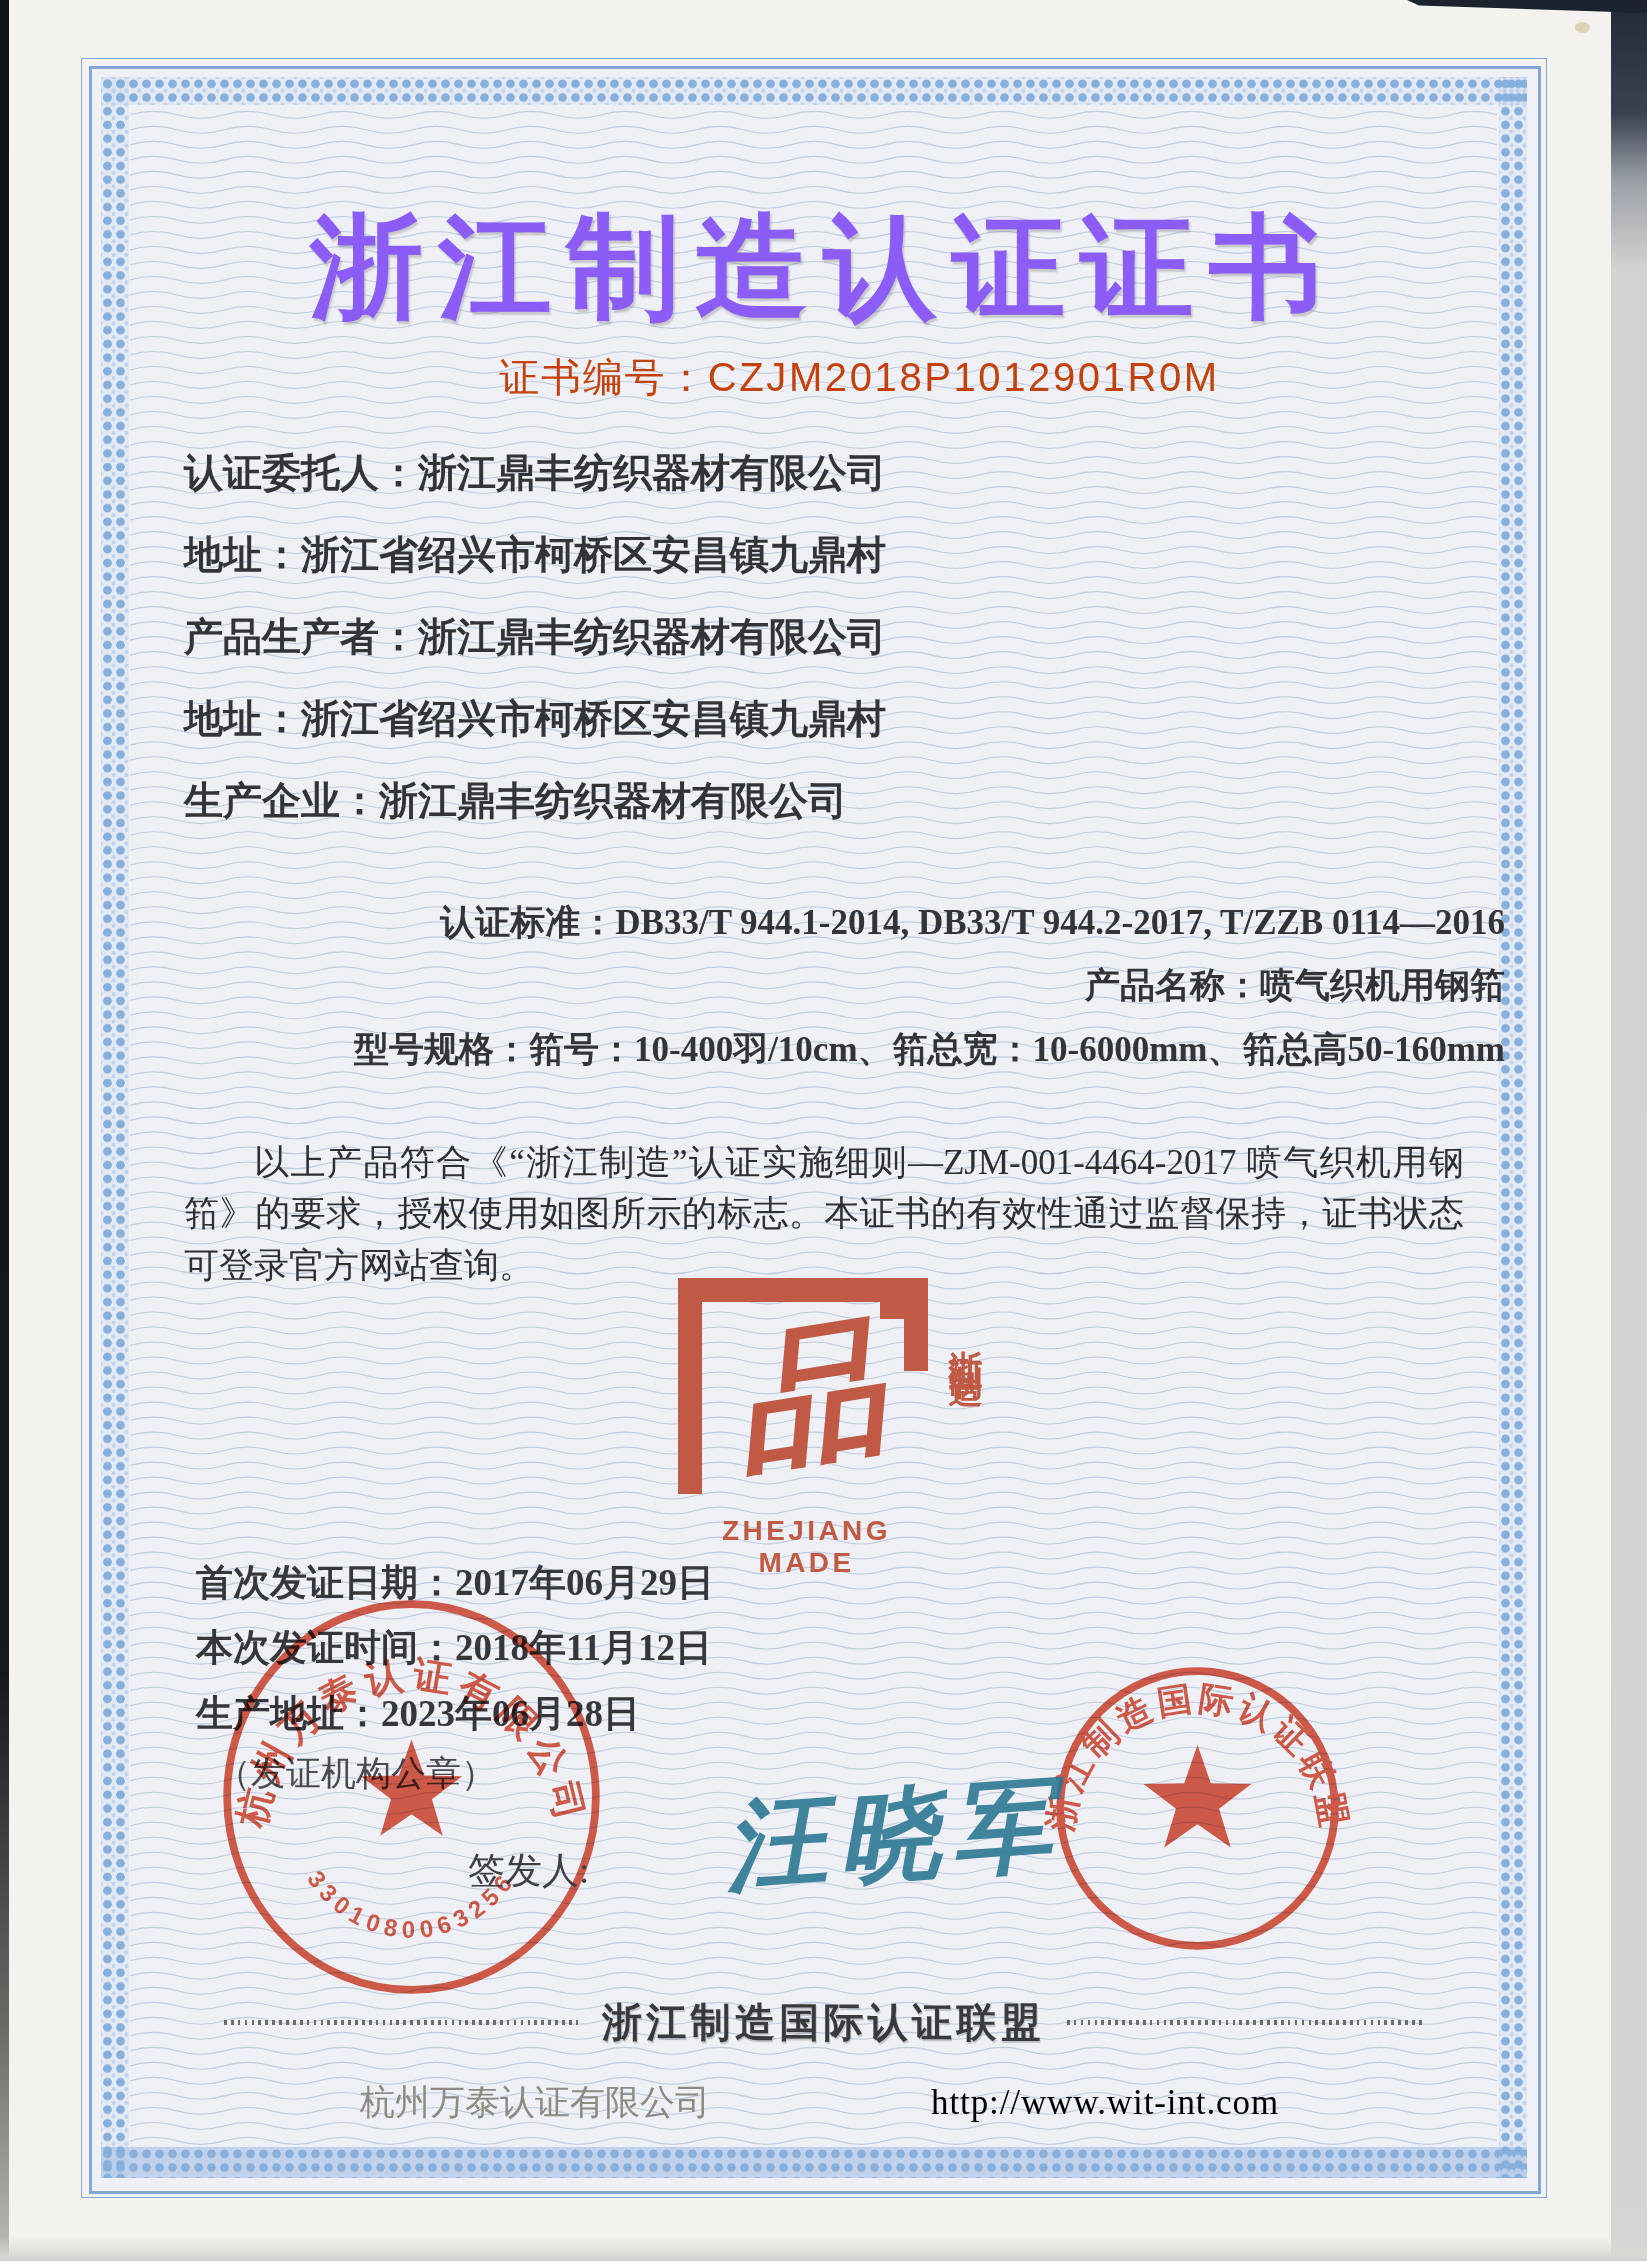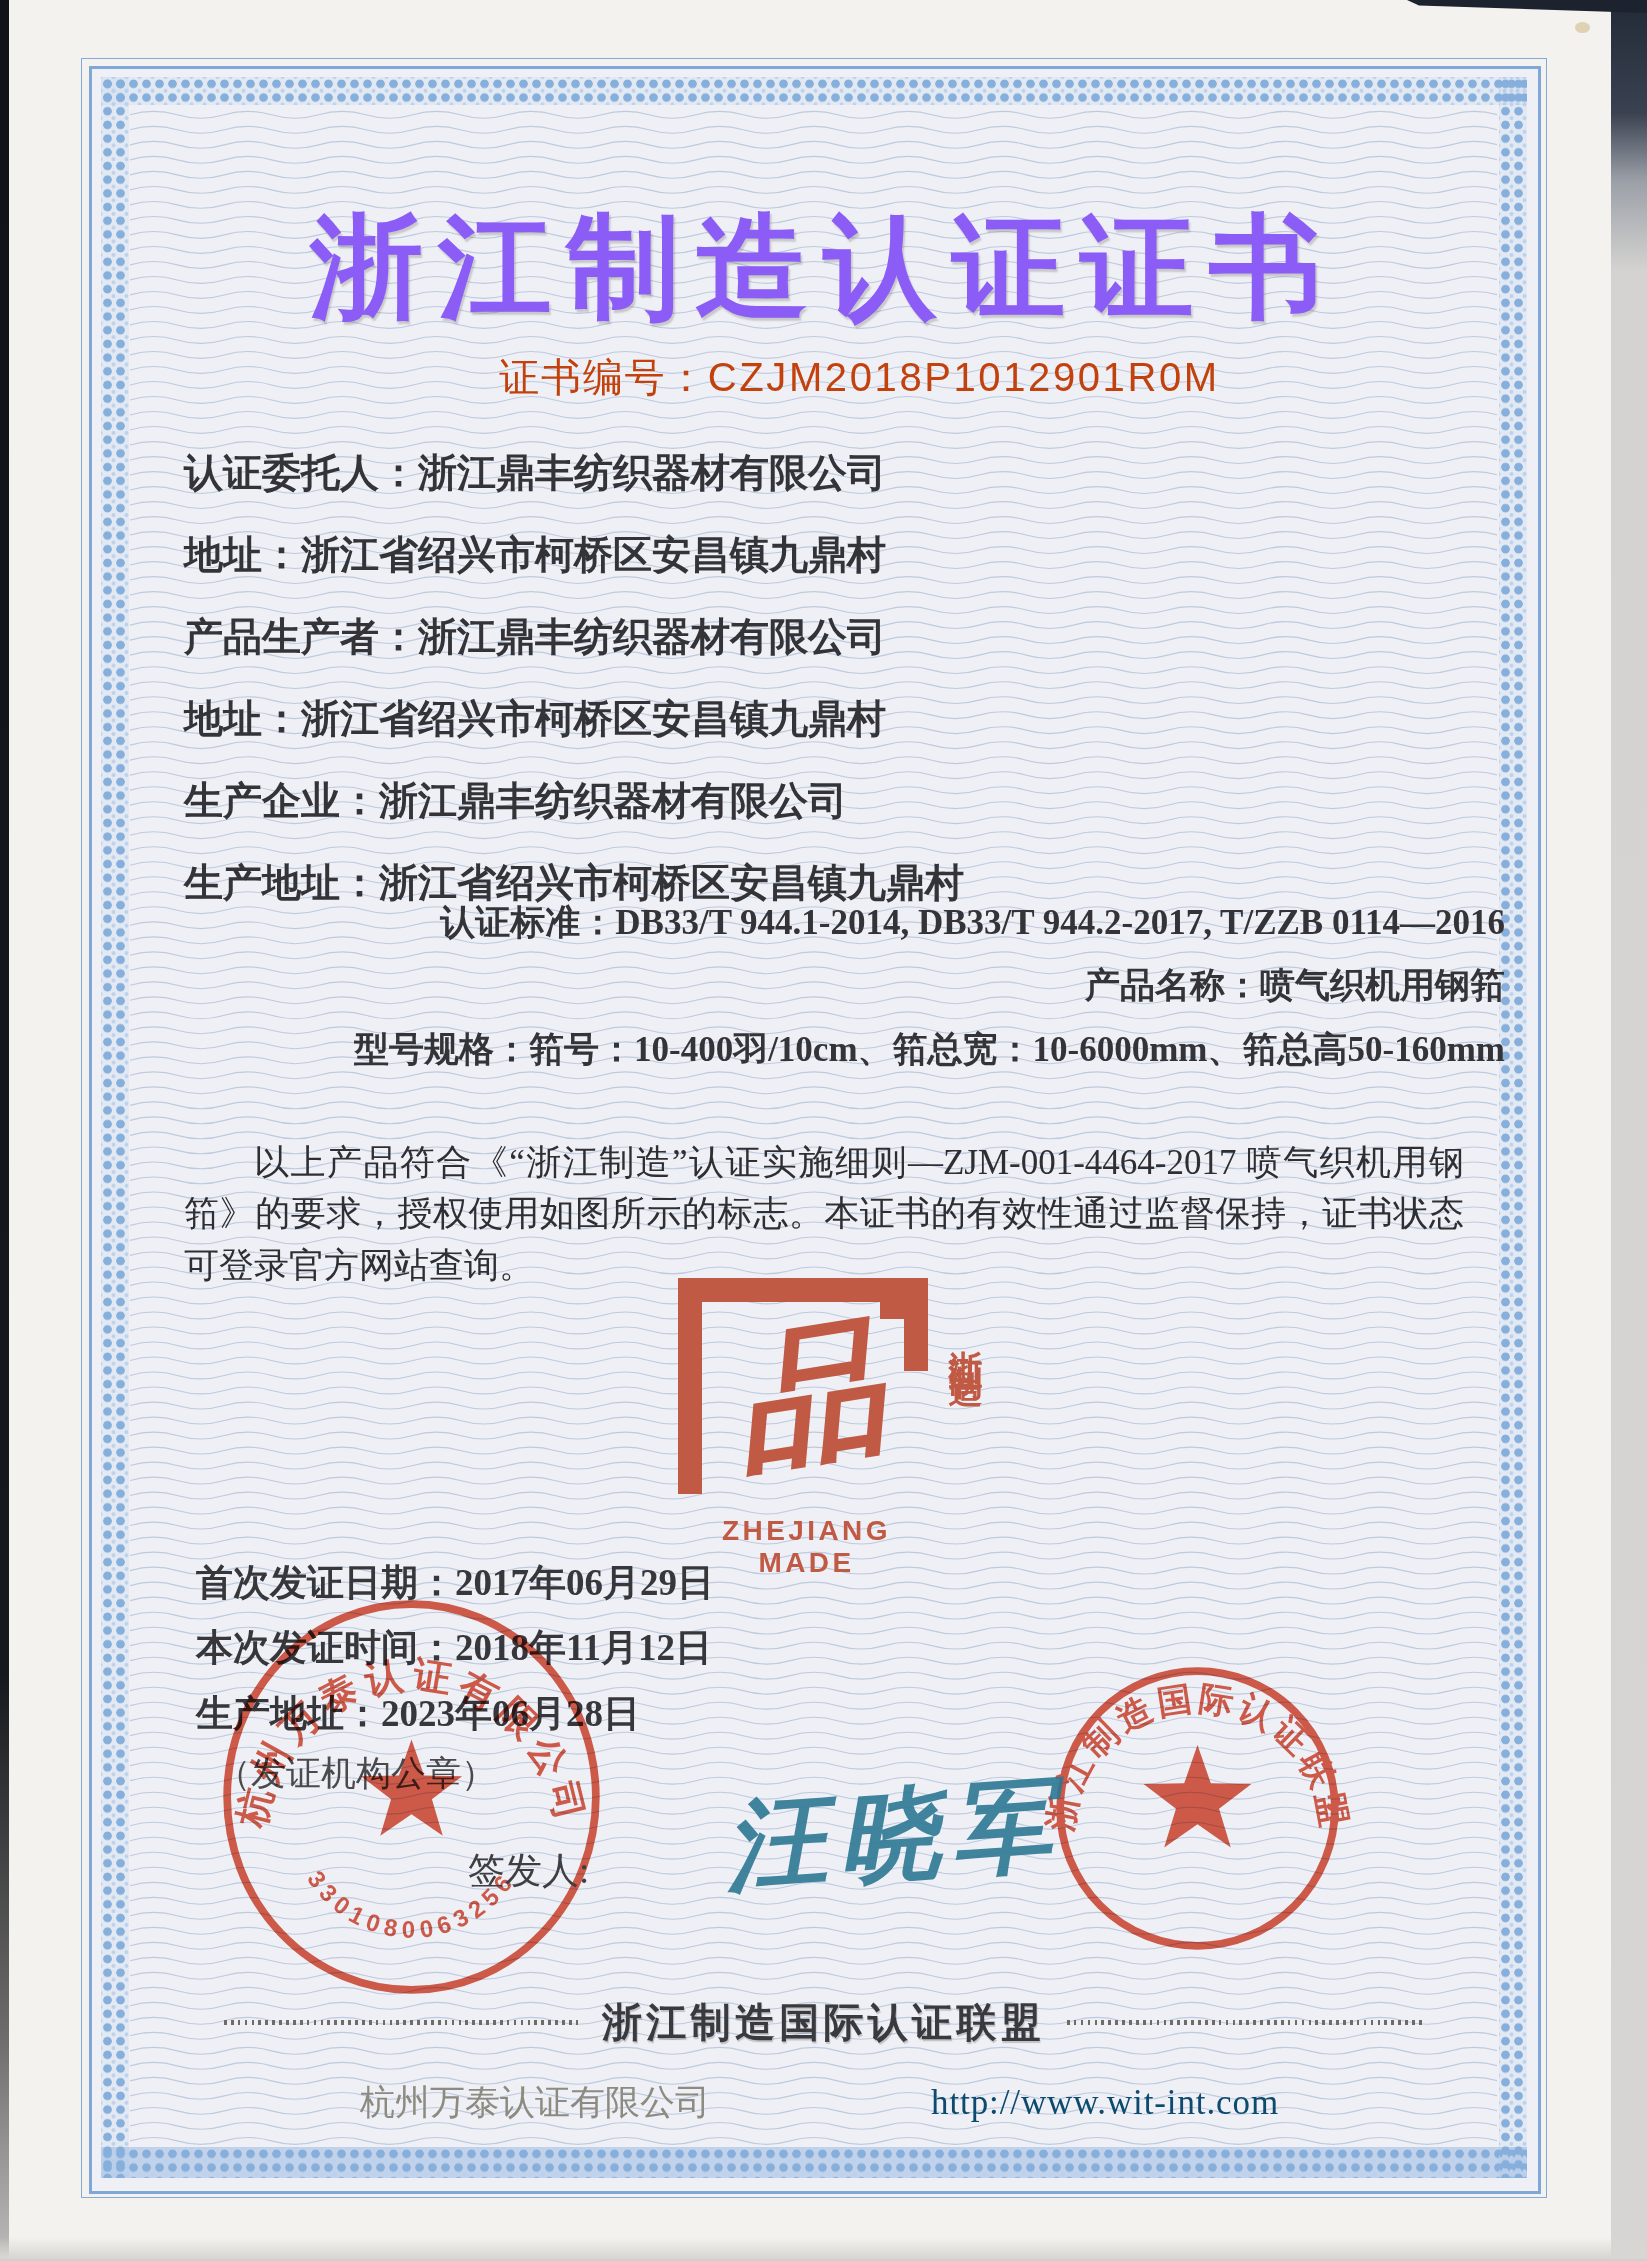--- a/index.html
+++ b/index.html
@@ -71,21 +71,21 @@
     font-weight:600;letter-spacing:12px;transform:rotate(-4deg);opacity:.9;}
   .seal{mix-blend-mode:multiply;opacity:.92;}
   
   .alliance-row{left:0;top:1995px;width:1647px;display:flex;justify-content:center;
     align-items:center;gap:22px;}
   .alliance-title{font-size:40px;font-weight:700;color:#3a3a3e;letter-spacing:4.3px;
     text-shadow:0.9px 1.7px 0.9px rgba(60,60,64,.25);}
   .flourish{width:356px;height:5.1px;
     background:repeating-linear-gradient(90deg,#6f6b65 0 2.6px,rgba(0,0,0,0) 2.6px 6.9px);}
   .footer-company{left:360px;top:2079px;font-size:35px;color:#8d8a81;}
-  .footer-url{left:931px;top:2083px;font-size:35px;color:#0c4a6e;letter-spacing:0.9px;}
+  .footer-url{left:931px;top:2083px;font-size:35px;color:#000000;letter-spacing:0.9px;}
 </style>
 </head>
 <body>
 
 <div class="abs scan-left"></div>
 <div class="abs scan-right"></div>
 <div class="abs scan-topright"></div>
 <div class="abs scan-bottom"></div>
 <div class="abs scan-stain"></div>
 
@@ -116,23 +116,20 @@
     <span>地址：</span><span>浙江省绍兴市柯桥区安昌镇九鼎村</span>
   </div>
   <div class="row">
     <span>产品生产者：</span><span>浙江鼎丰纺织器材有限公司</span>
   </div>
   <div class="row">
     <span>地址：</span><span>浙江省绍兴市柯桥区安昌镇九鼎村</span>
   </div>
   <div class="row">
     <span>生产企业：</span><span>浙江鼎丰纺织器材有限公司</span>
-  </div>
-  <div class="row">
-    <span>生产地址：</span><span>浙江省绍兴市柯桥区安昌镇九鼎村</span>
   </div>
 </div>
 
 <div class="abs specs">
   <div class="row">
     <span>认证标准：</span><span>DB33/T 944.1-2014, DB33/T 944.2-2017, T/ZZB 0114—2016</span>
   </div>
   <div class="row">
     <span>产品名称：</span><span>喷气织机用钢筘</span>
   </div>

